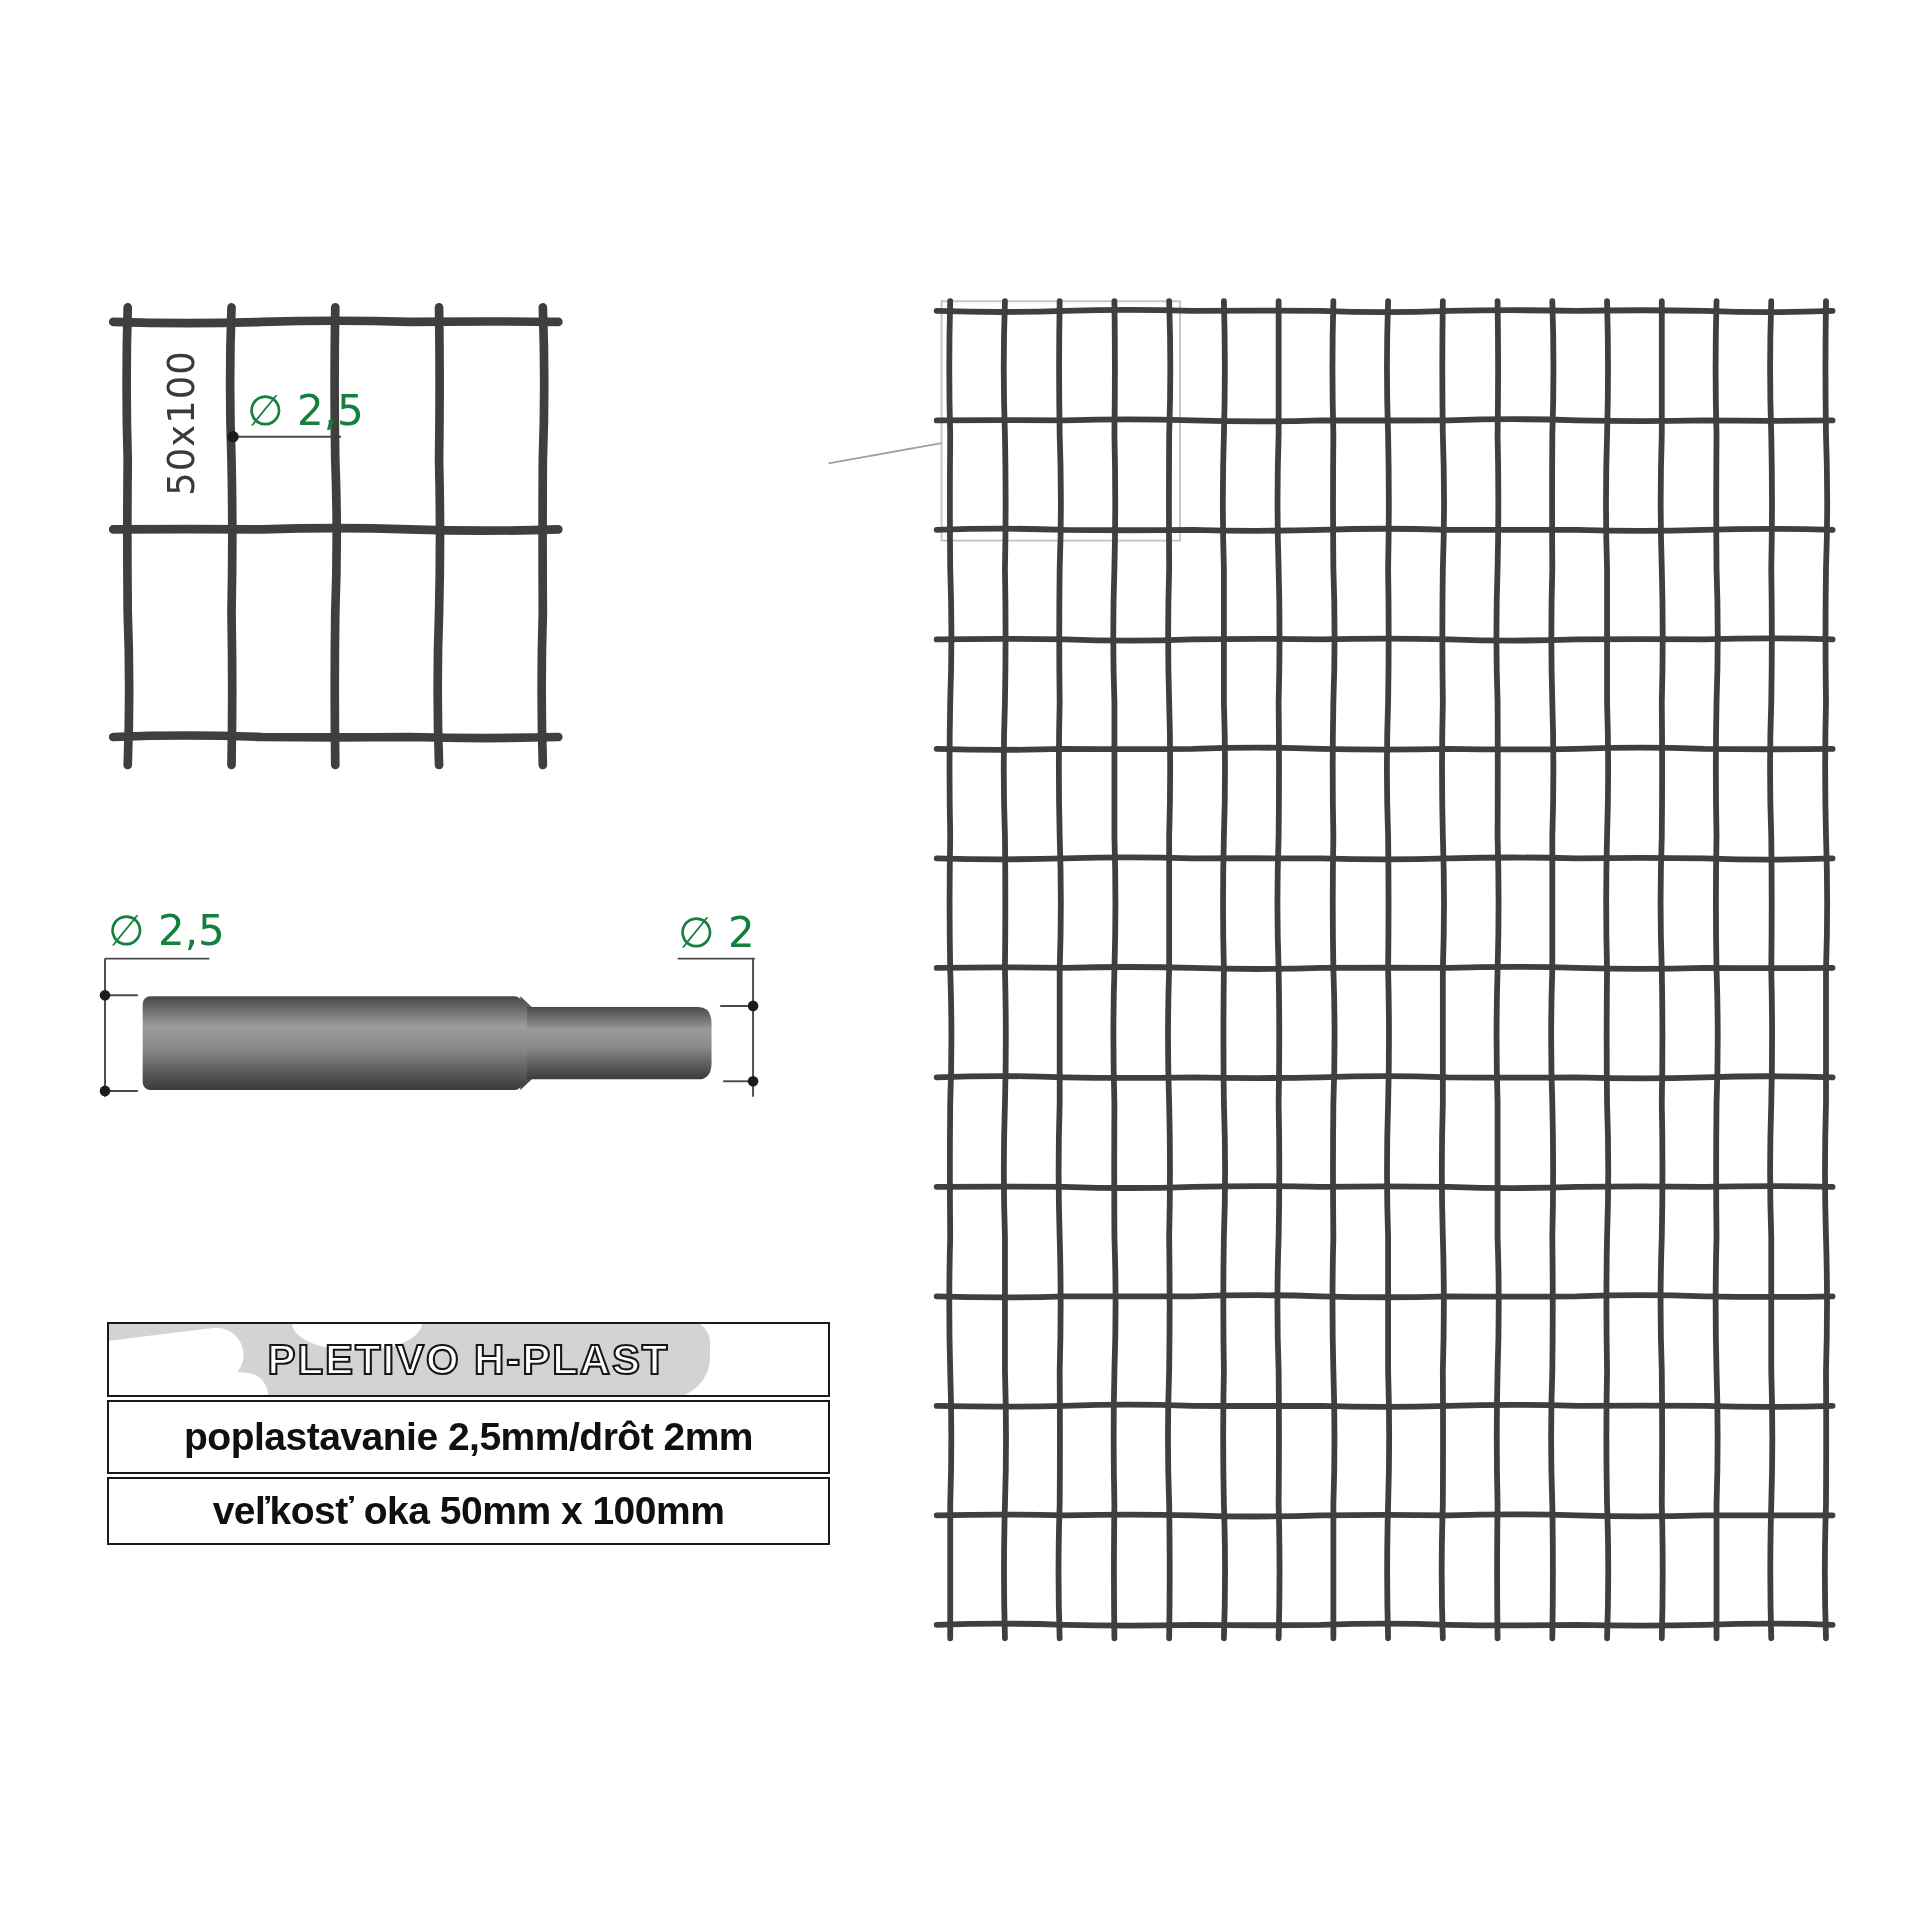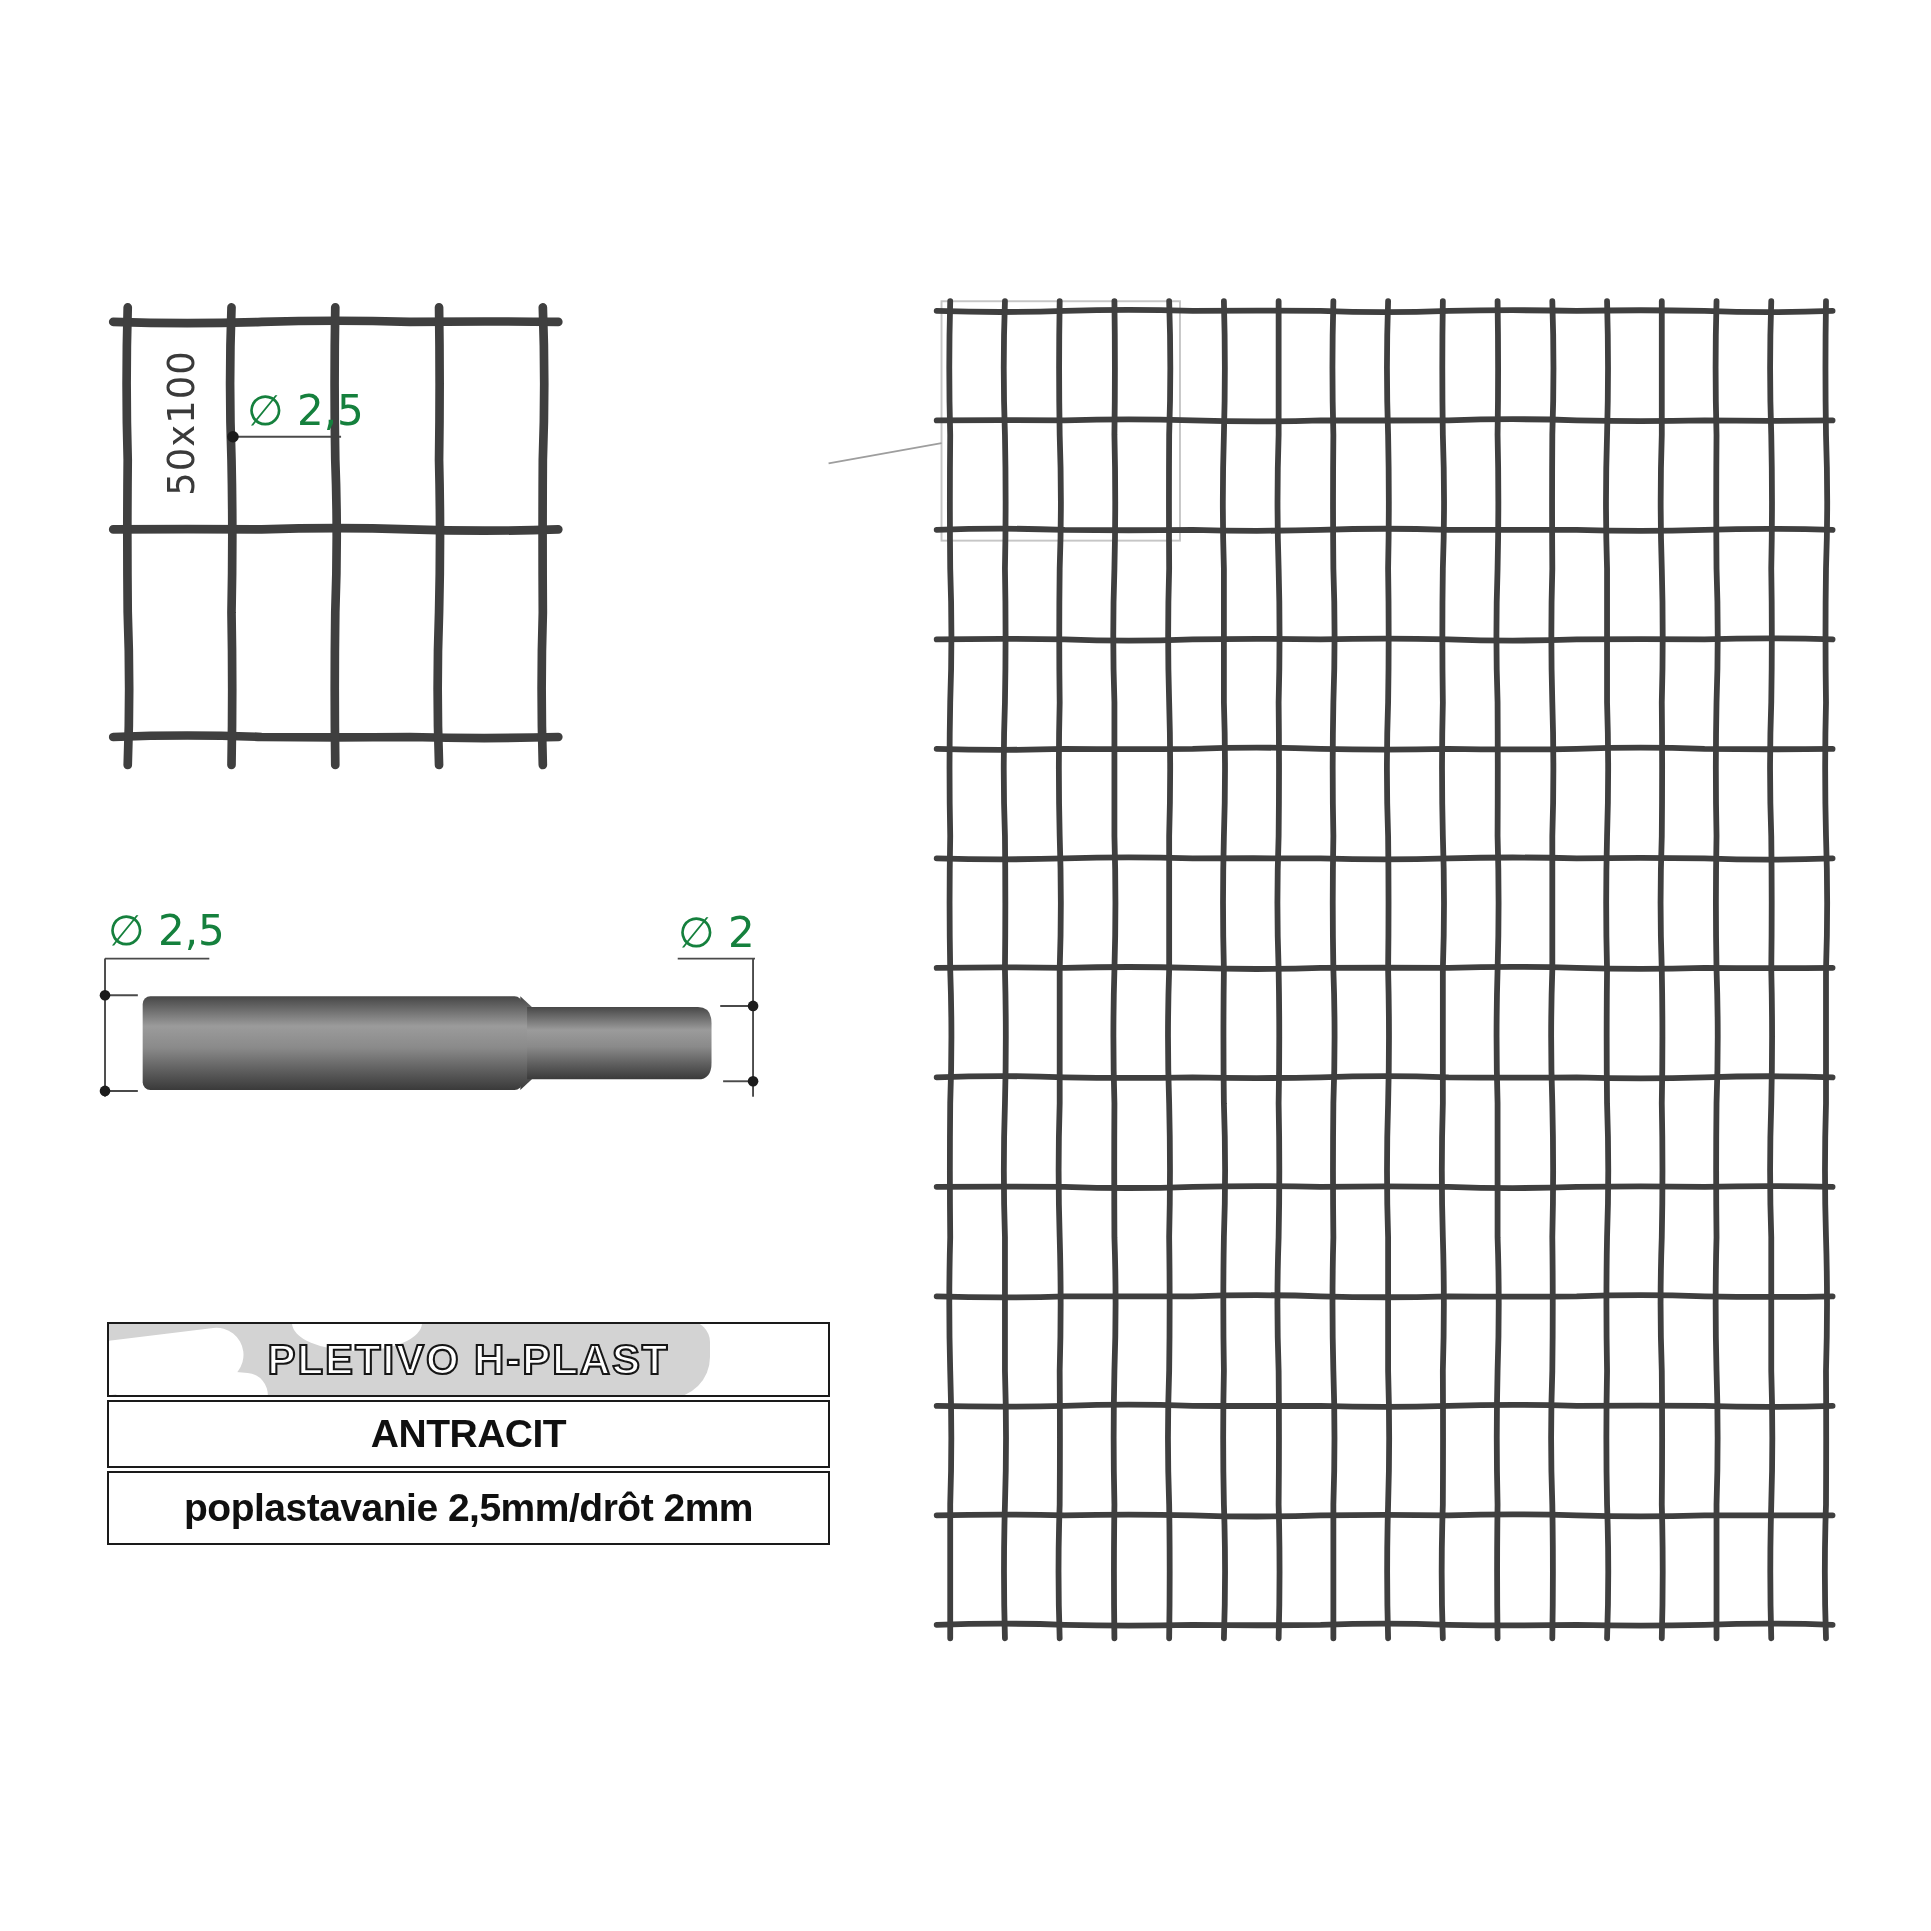--- a/index.html
+++ b/index.html
@@ -154,22 +154,22 @@
     </svg>
 
   <div class="spec-table">
     <div class="trow trow-header">
       <div class="header-band"></div>
       <div class="blob blob1"></div>
       <div class="blob blob2"></div>
       <div class="blob blob3"></div>
       <span class="header-title">PLETIVO H-PLAST</span>
     </div>
-    <div class="trow trow-plain">
-      <span class="trow-text">ANTRACIT</span>
-    </div>
     <div class="trow trow-plain tall">
       <span class="trow-text">poplastavanie 2,5mm/drôt 2mm</span>
+    </div>
+    <div class="trow trow-plain">
+      <span class="trow-text">veľkosť oka 50mm x 100mm</span>
     </div>
   </div>
 
 </div>
 
 
 </body></html>

